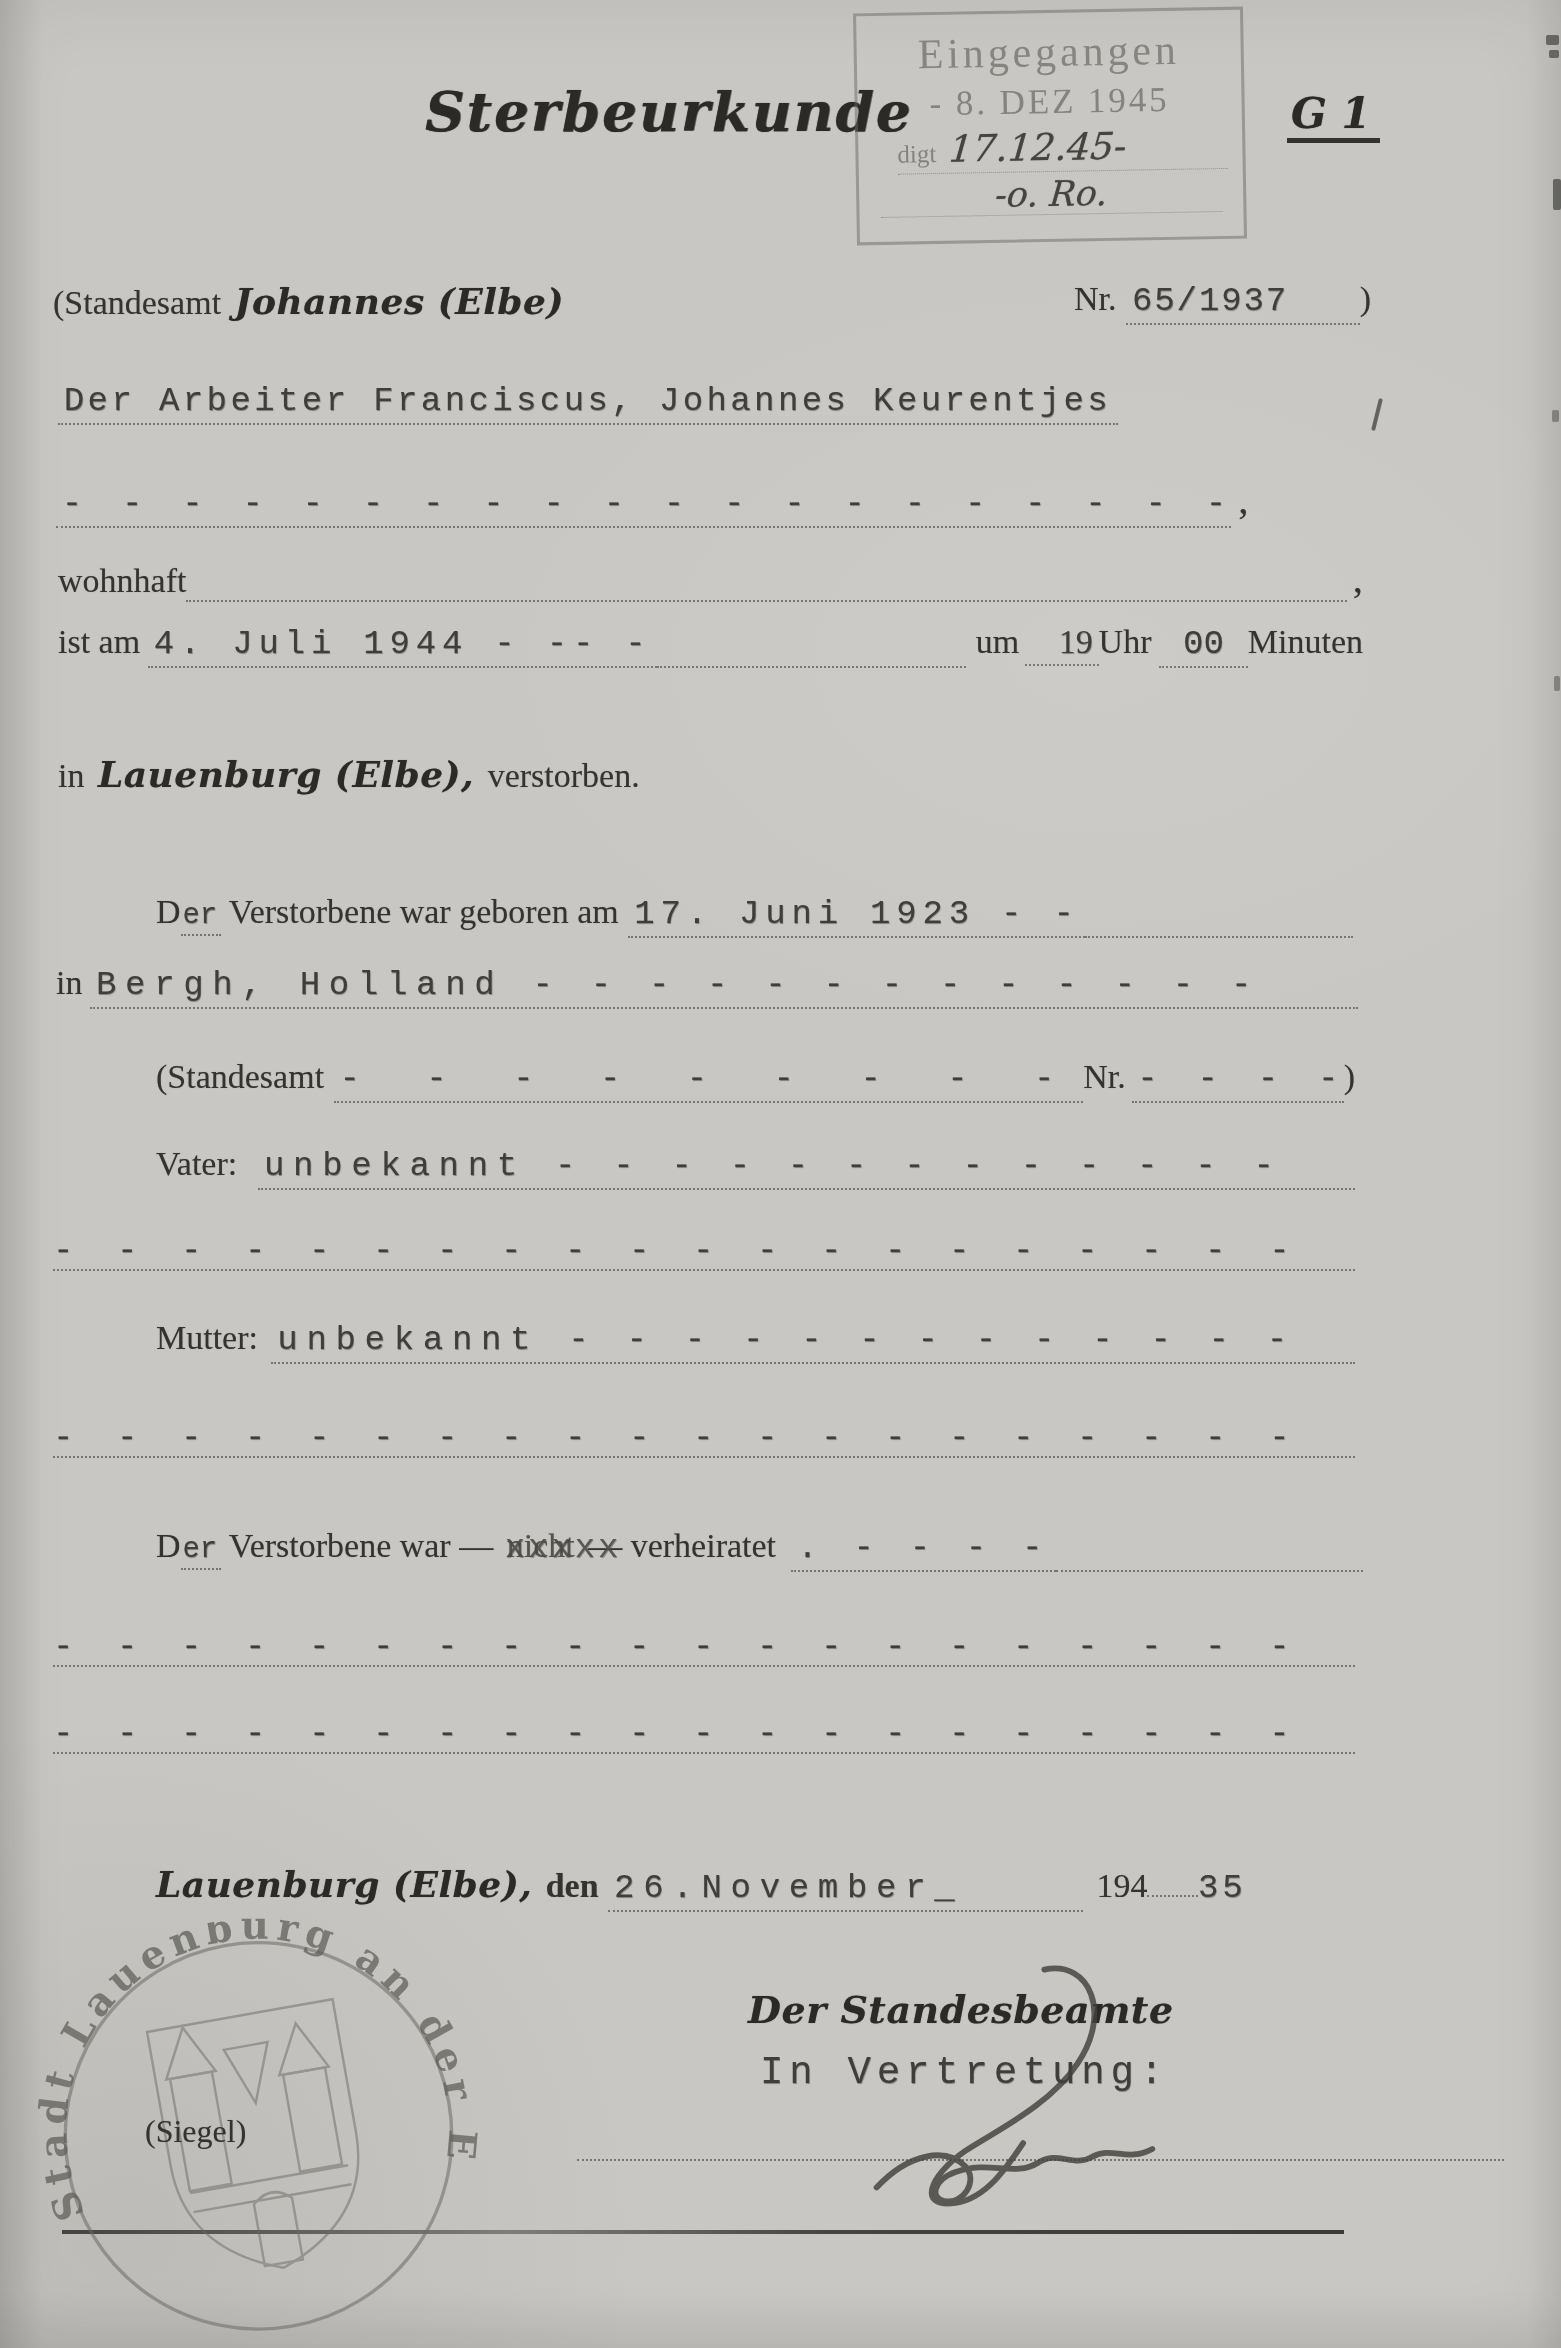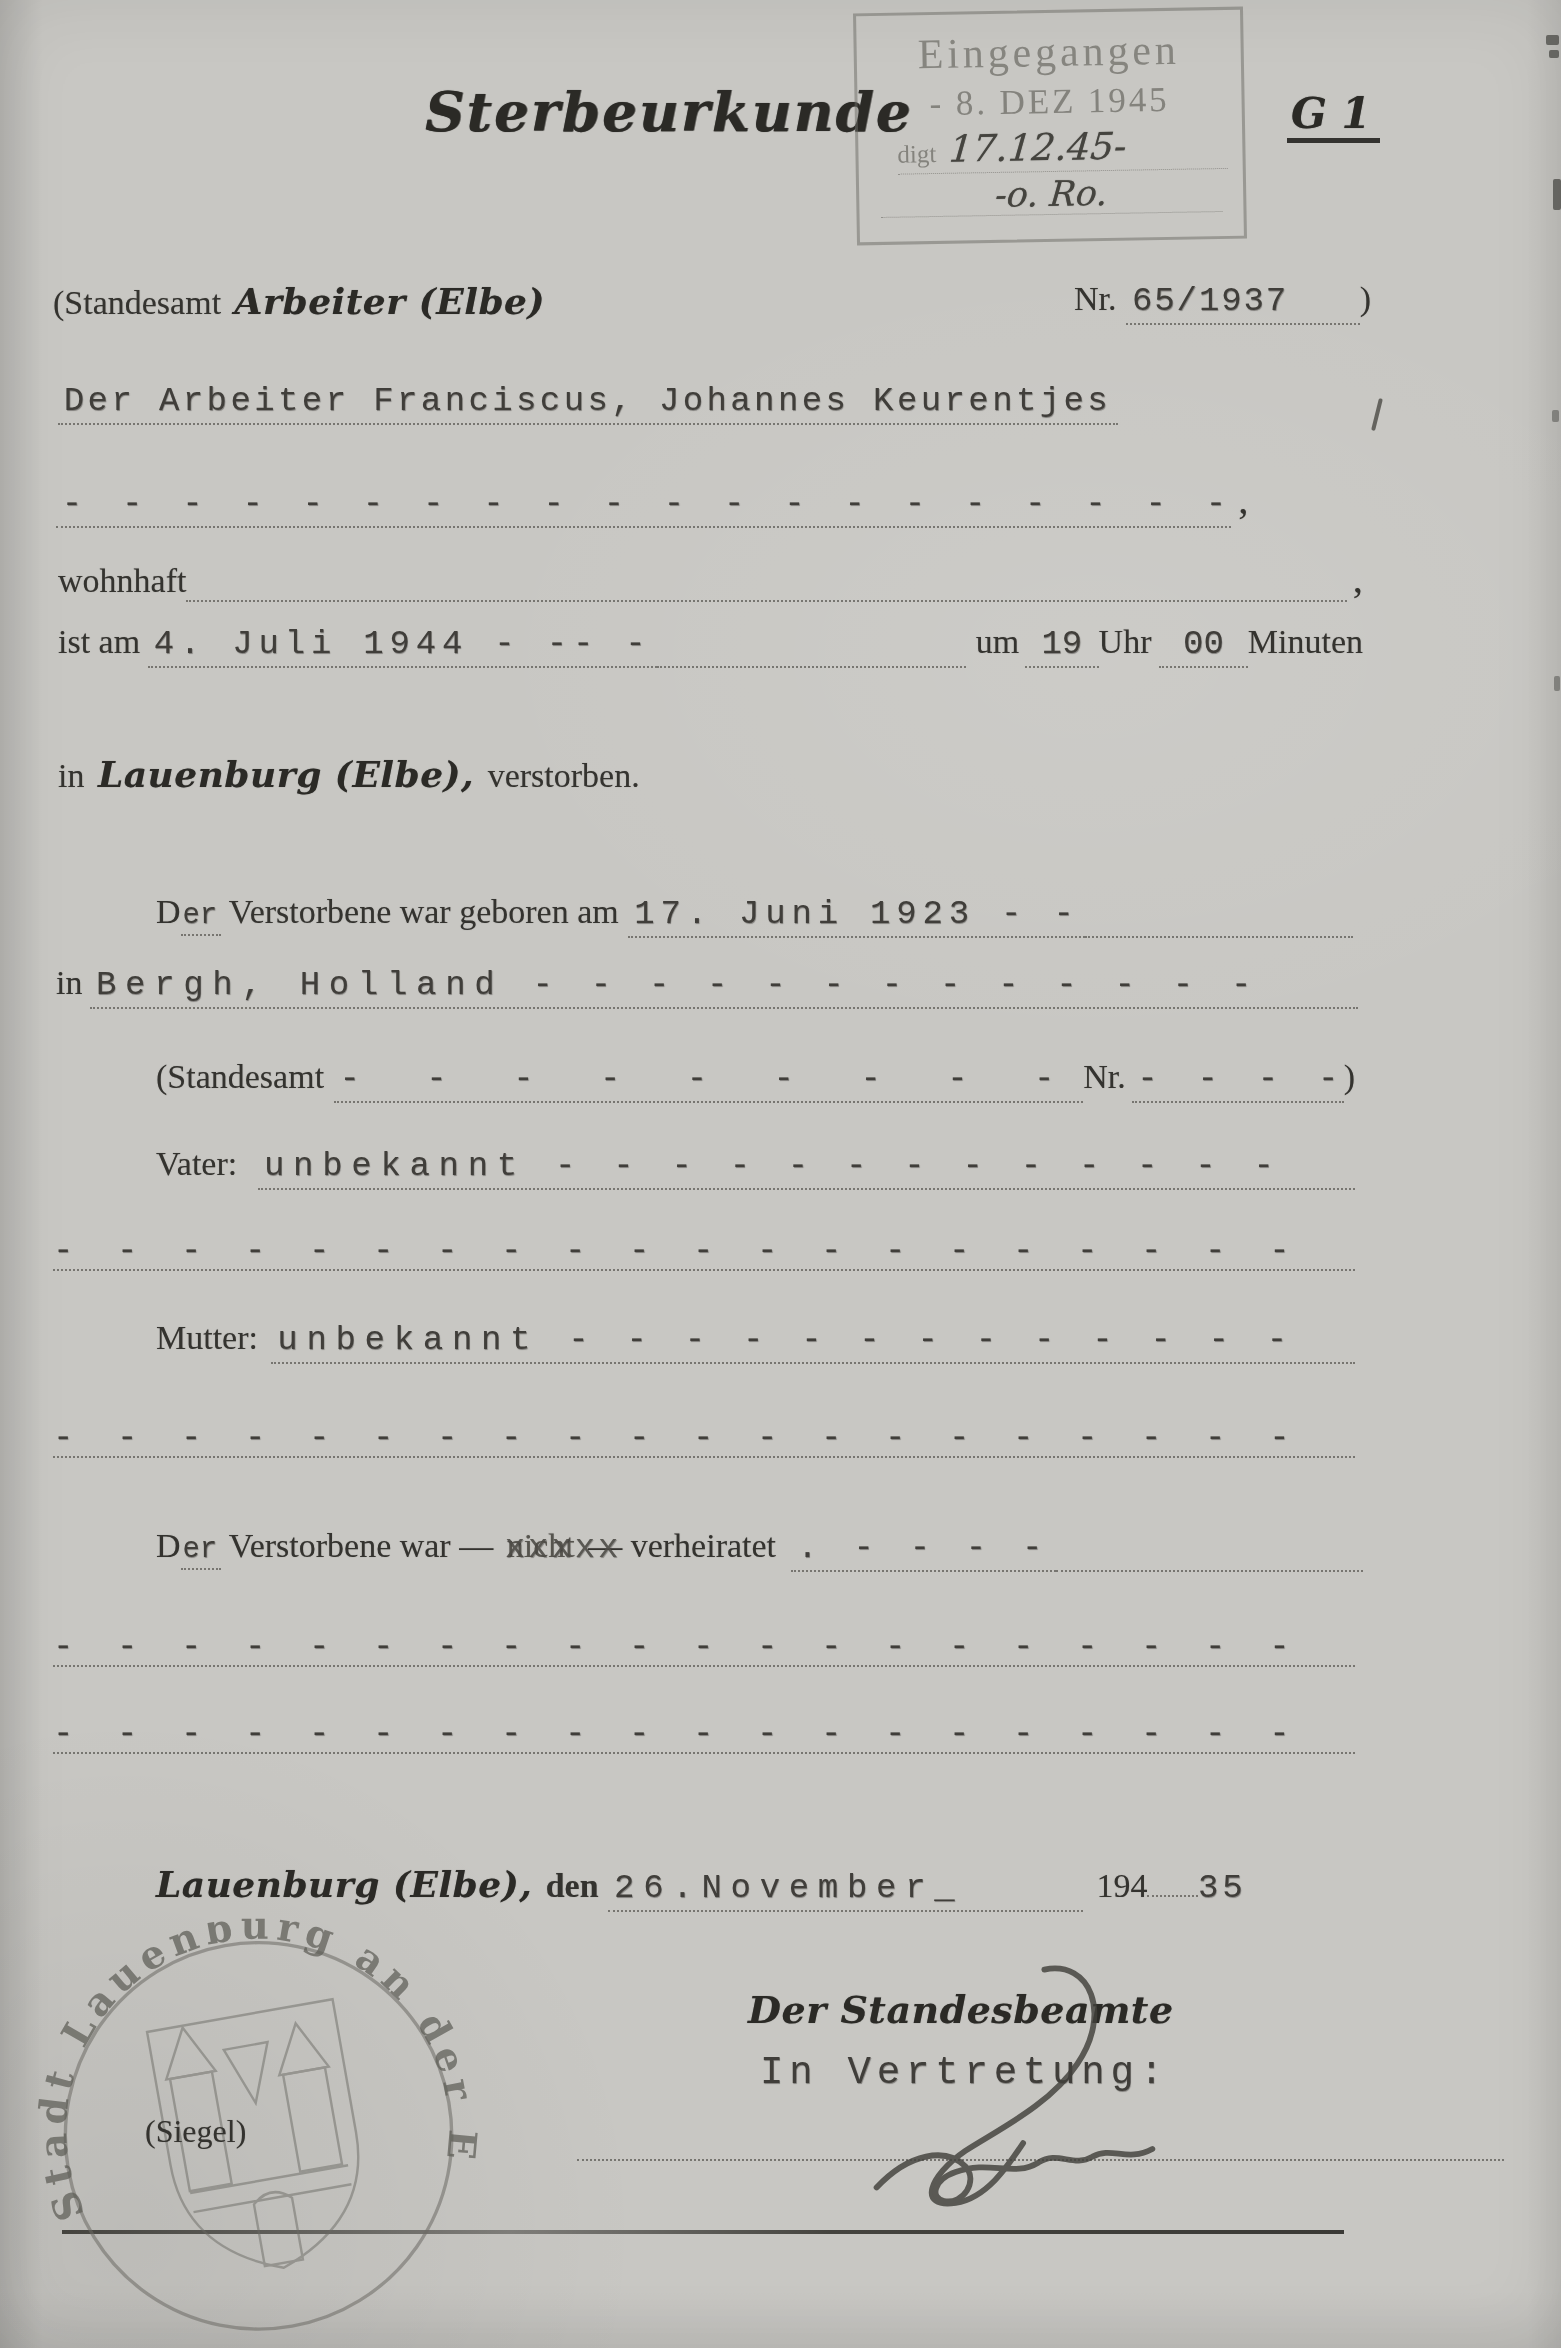--- a/index.html
+++ b/index.html
@@ -56,21 +56,21 @@
     </div>
     <div style="display:flex;justify-content:center;margin:1.9px 21px 0 21px;border-bottom:1.9px dotted rgba(110,109,103,.6);padding-bottom:0;">
       <span class="hand" style="font-size:35px;">-o. Ro.</span>
     </div>
   </div>
 
   <div class="abs g1" style="left:1287px;top:89px;">G 1</div>
 
   <div class="row" style="left:53px;top:280px;">
     <span class="serif">(Standesamt</span>
-    <span class="bname" style="margin-left:13.5px;">Arbeiter (Elbe)</span>
+    <span class="bname" style="margin-left:13.5px;">Johannes (Elbe)</span>
   </div>
   <div class="row" style="left:1074px;top:280px;">
     <span class="serif">Nr.</span>
     <span class="typed fillb" style="margin-left:9.7px;letter-spacing:1.9px;min-width:222px;">65/1937</span>
     <span class="serif">)</span>
   </div>
 
   <div class="row" style="left:58px;top:382px;">
     <span class="typed fillb" style="letter-spacing:3.4px;min-width:1048px;">Der Arbeiter Franciscus, Johannes Keurentjes</span>
   </div>
@@ -85,21 +85,21 @@
     <span class="serif">wohnhaft</span>
     <span class="stretch"></span>
     <span class="serif" style="font-size:41px;margin-left:5.8px;">,</span>
   </div>
 
   <div class="row" style="left:58px;top:623px;width:1305px;">
     <span class="serif">ist am</span>
     <span class="typed fillb" style="margin-left:7.7px;letter-spacing:5.8px;">4. Juli 1944 - -- -</span>
     <span class="stretch"></span>
     <span class="serif" style="margin-left:9.7px;">um</span>
-    <span class="typed fillb" style="margin-left:5.8px;min-width:62px;text-align:center;">19</span>
+    <span class="typed fillb" style="margin-left:5.8px;min-width:62px;text-align:right;font-family:Liberation Serif, serif;">19</span>
     <span class="serif">Uhr</span>
     <span class="typed fillb" style="margin-left:7.7px;min-width:77px;text-align:center;">00</span>
     <span class="serif">Minuten</span>
   </div>
 
   <div class="row" style="left:58px;top:753px;">
     <span class="serif">in</span>
     <span class="bname" style="margin-left:13.5px;">Lauenburg (Elbe),</span>
     <span class="serif" style="margin-left:13.5px;">verstorben.</span>
   </div>

